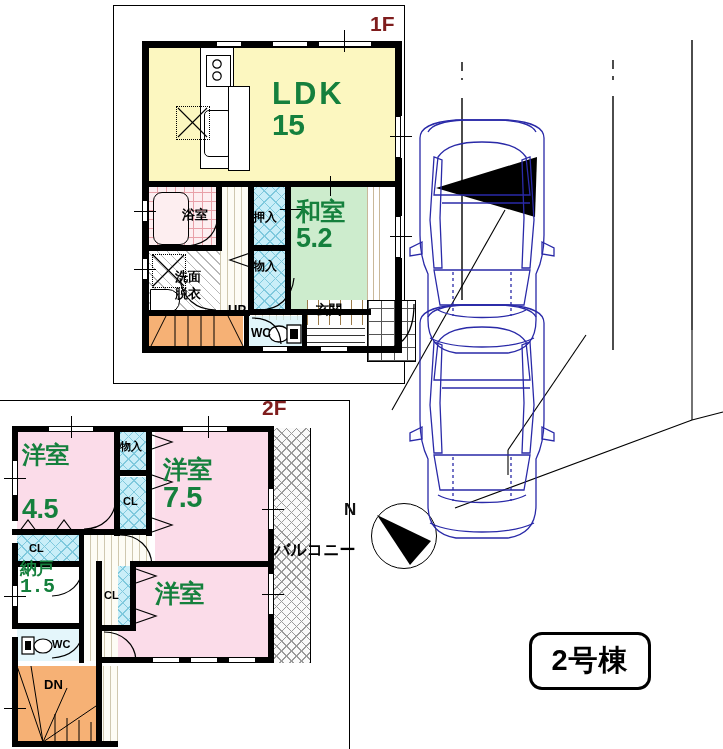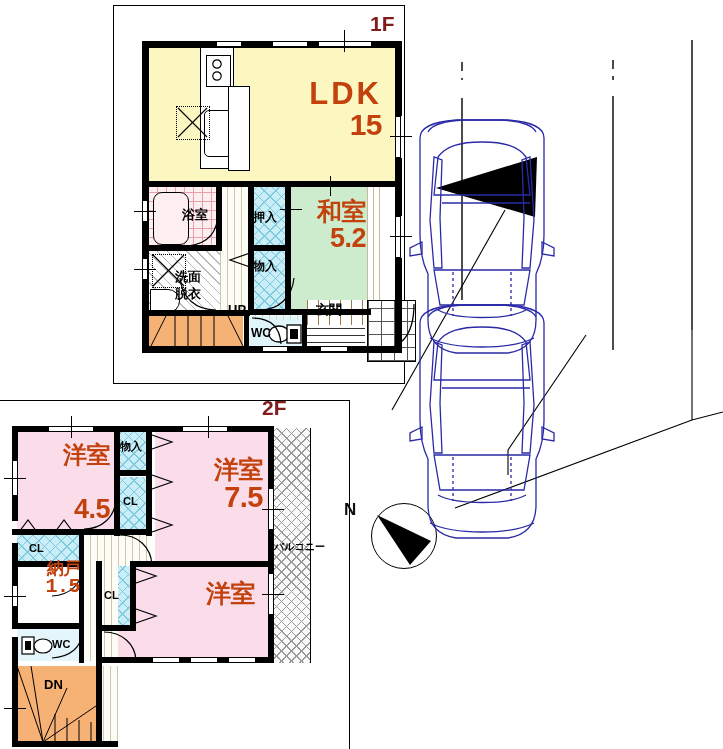--- a/index.html
+++ b/index.html
@@ -76,23 +76,23 @@
     background-image: repeating-linear-gradient(90deg, #9b7b4a 0 1px, transparent 1px 11px);
   }
   .hatch-step {
     background-color: #ffffff;
     background-image: repeating-linear-gradient(0deg, #333 0 1px, transparent 1px 7px);
   }
 
   
   .rlabel {
     position: absolute;
-    color: #c2410c;
+    color: #15803d;
     font-weight: bold;
-    text-align: right;
+    text-align: left;
     line-height: 1.02;
     white-space: nowrap;
     letter-spacing: -0.5px;
   }
   .rlabel .nm { display: block; }
   .rlabel .sz { display: block; }
 
   .tiny {
     position: absolute;
     color: #000;
@@ -416,29 +416,30 @@
   <div class="rlabel" style="left:20px; top:560px; width:60px; font-size:17px;">
     <span class="nm">納戸</span>
     <span class="sz" style="font-size:20px;font-family:Liberation Mono, monospace;">1.5</span>
   </div>
 
   <div class="tiny" style="left:120px; top:441px; font-size:11px;">物入</div>
   <div class="tiny" style="left:123px; top:496px; font-size:11px;">CL</div>
   <div class="tiny" style="left:29px; top:543px; font-size:11px;">CL</div>
   <div class="tiny" style="left:104px; top:590px; font-size:11px;">CL</div>
   <div class="tiny" style="left:52px; top:639px; font-size:11px;">WC</div>
-  <div class="tiny" style="left:274px; top:542px; font-size:10px;">バルコニー</div>
+  <div class="tiny" style="left:274px; top:542px; font-size:16px;">バルコニー</div>
   <div class="tiny" style="left:44px; top:678px; font-size:13px;">DN</div>
 
   <div class="abs" style="left:371px; top:503px; width:64px; height:64px; border:1.2px solid #000; border-radius:50%; background:#fff;"></div>
   <svg class="abs" style="left:371px; top:503px;" width="64" height="64">
     <polygon points="6,12 60,38 39,62" fill="#000"></polygon>
   </svg>
   <div class="compass-n" style="left:344px; top:500px;">N</div>
 
+  <div class="bldg-box" style="left:529px; top:632px; width:116px; height:52px;">2号棟</div>
 
   <svg class="abs" style="left:400px; top:20px;" width="323" height="580">
 
     <line x1="62" y1="78" x2="62" y2="280" stroke="#000" stroke-width="1.4"></line>
     <line x1="62" y1="42" x2="62" y2="60" stroke="#000" stroke-width="1.4" stroke-dasharray="9 7"></line>
     <line x1="213" y1="76" x2="213" y2="330" stroke="#000" stroke-width="1.4"></line>
     <line x1="213" y1="40" x2="213" y2="60" stroke="#000" stroke-width="1.4" stroke-dasharray="9 7"></line>
     <line x1="292" y1="20" x2="292" y2="310" stroke="#000" stroke-width="1.4"></line>
 
     <polygon points="137,137 36,168 135,197" fill="#000"></polygon>

